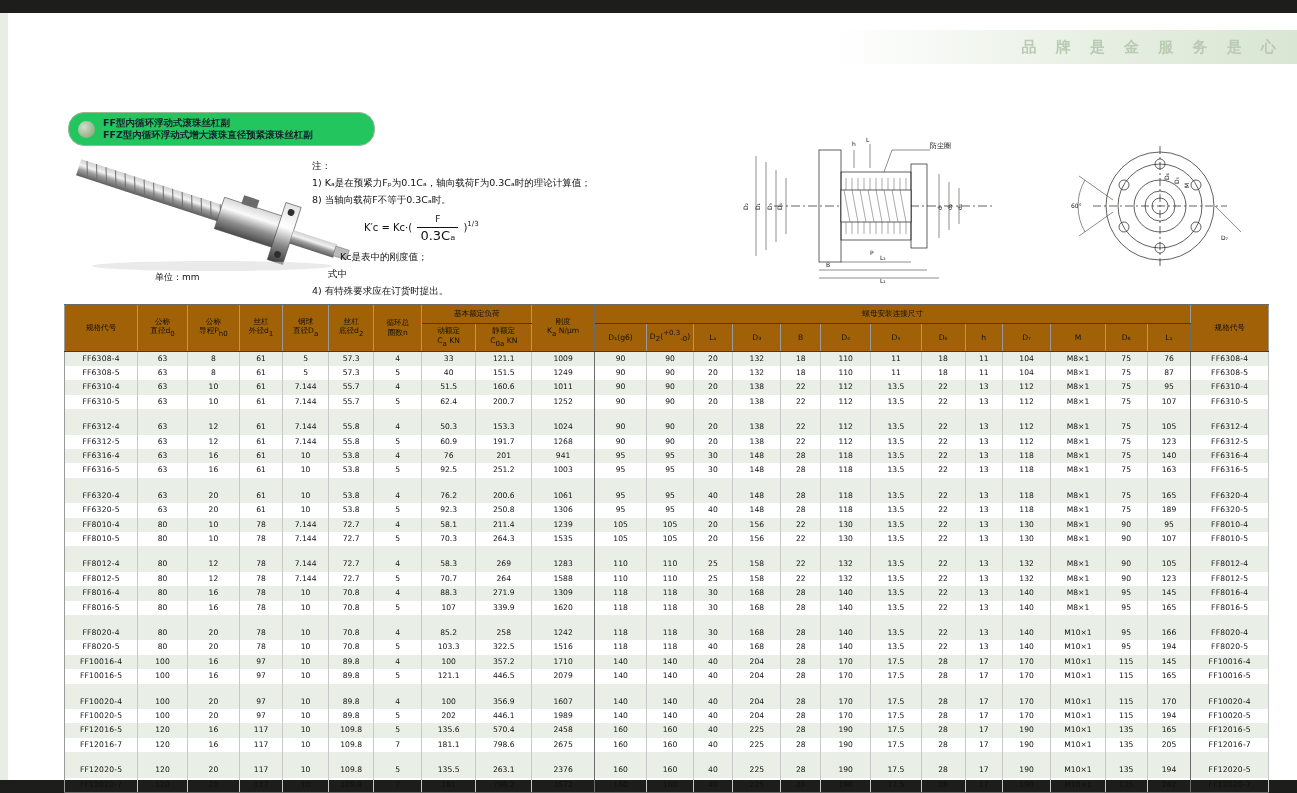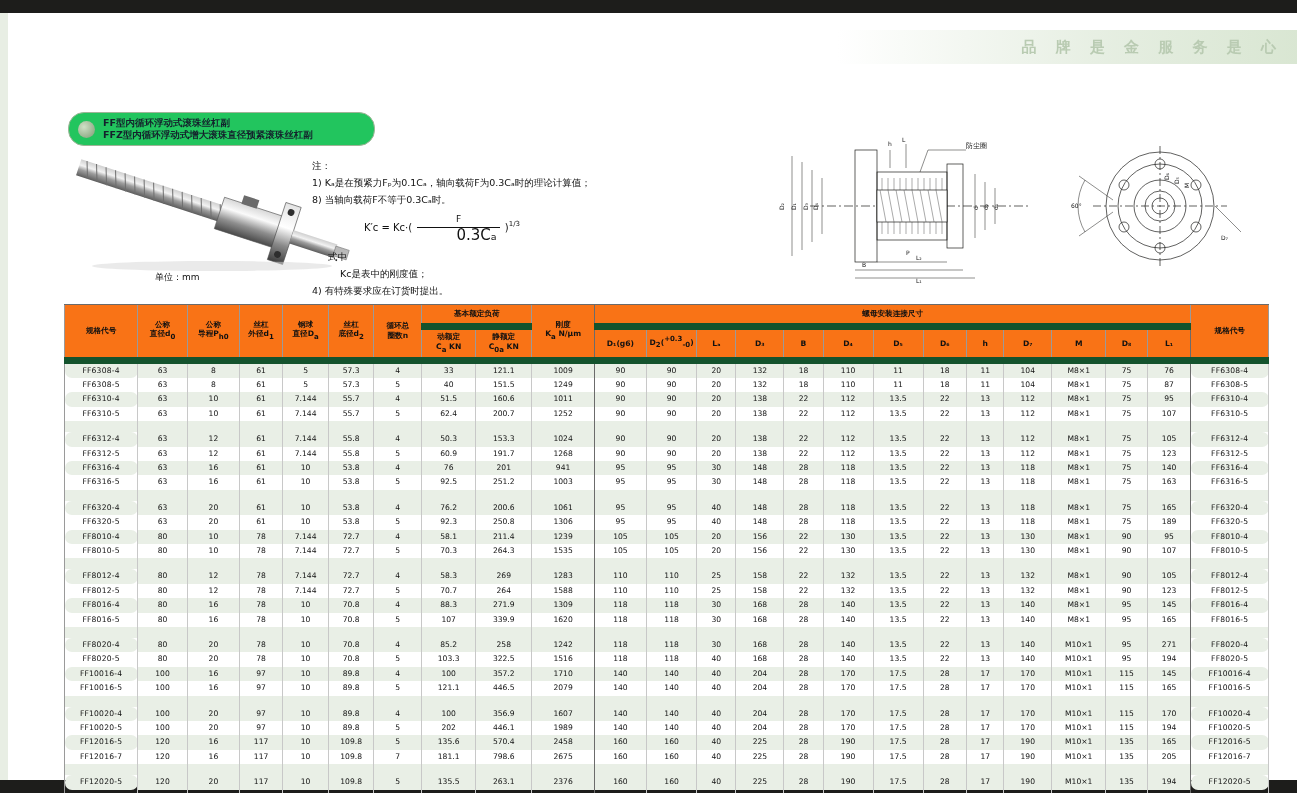--- a/index.html
+++ b/index.html
@@ -50,52 +50,52 @@
   .notes{
     position:absolute;left:312px;top:158px;width:330px;
     font-size:9.5px;line-height:15px;color:#111;
   }
   .notes .n-line{margin-bottom:2px;}
   .formula{
     margin:5px 0 6px 52px;font-size:10px;
   }
   .frac{display:inline-block;vertical-align:middle;text-align:center;margin:0 2px;}
   .frac .num{border-bottom:1px solid #111;padding:0 3px;font-size:9px;}
-  .frac .den{padding:0 3px;font-size:15px;margin-left:36px;}
+  .frac .den{padding:0 3px;font-size:13px;}
   sup{font-size:7px;}
   sub{font-size:7px;}
 
   
   .drawing{position:absolute;}
   .drawing svg{display:block;}
 
   
   .table-wrap{
     position:absolute;left:64px;top:304px;width:1205px;
     border-top:1px solid #6b6b6b;border-bottom:1px solid #6b6b6b;
   }
   table{border-collapse:collapse;width:1205px;font-size:7.6px;color:#111;}
   th,td{text-align:center;vertical-align:middle;padding:0;}
   thead th{
     border-right:1px solid #9a9a9a;
-    border-bottom:7px solid #14532d;
-    font-weight:bold;line-height:9.5px;padding:2px 1px;
-    background:#f97316;
+    border-bottom:1px solid #14532d;
+    font-weight:normal;line-height:9.5px;padding:2px 1px;
+    background:#a16207;
   }
   thead tr.h1 th{height:14px;}
   tbody td{
     border-right:1px solid #c8c8c8;
     height:14.4px;line-height:14.4px;
     font-size:7.6px;
   }
   tbody tr.shade td{background:#e9efe6;}
   tbody tr.blank td{height:11px;line-height:11px;background:#e9efe6;border-right:1px solid #c8c8c8;}
   td.first,th.first{border-left:1px solid #9a9a9a;}
   .grp-line{border-right:1px solid #6b6b6b !important;}
-  .code-col{letter-spacing:.2px;border-radius:7px;}
+  .code-col{letter-spacing:.2px;}
 </style>
 </head>
 <body>
 
 <div class="page">
 
   <div class="bar-top"></div>
   <div class="bar-bottom"></div>
   <div class="green-edge"></div>
 
@@ -160,26 +160,26 @@
     <div class="n-line">1) Kₐ是在预紧力Fₚ为0.1Cₐ，轴向载荷F为0.3Cₐ时的理论计算值；</div>
     <div class="n-line">8) 当轴向载荷F不等于0.3Cₐ时。</div>
     <div class="formula">
       <span>K′ᴄ = Kᴄ·(</span>
       <span class="frac">
         <span class="num" style="display:block">F</span>
         <span class="den" style="display:block">0.3Cₐ</span>
       </span>
       <span>)</span><sup>1/3</sup>
     </div>
+    <div class="n-line" style="margin-left:28px">Kᴄ是表中的刚度值；</div>
     <div class="n-line" style="margin-left:16px">式中</div>
-    <div class="n-line" style="margin-left:28px">Kᴄ是表中的刚度值；</div>
     <div class="n-line">4) 有特殊要求应在订货时提出。</div>
   </div>
 
-  <div class="drawing" style="left:770px;top:130px;">
+  <div class="drawing" style="left:734px;top:130px;">
     <svg width="300" height="155" viewBox="0 0 300 155">
       <g stroke="#1d1d1b" fill="none" stroke-width=".7">
 
         <rect x="85" y="20" width="22" height="112"></rect>
         <rect x="107" y="42" width="70" height="68"></rect>
         <rect x="177" y="34" width="16" height="84"></rect>
 
         <line x1="40" y1="76" x2="260" y2="76" stroke-dasharray="9,3,2,3"></line>
 
         <g stroke="#555" stroke-width=".5">
@@ -832,21 +832,21 @@
             <td>30</td>
             <td>168</td>
             <td>28</td>
             <td>140</td>
             <td>13.5</td>
             <td>22</td>
             <td>13</td>
             <td>140</td>
             <td>M10×1</td>
             <td>95</td>
-            <td class="grp-line">271</td>
+            <td class="grp-line">166</td>
             <td class="code-col">FF8020-4</td>
           </tr>
           <tr class="">
             <td class="first code-col">FF8020-5</td>
             <td>80</td>
             <td>20</td>
             <td>78</td>
             <td>10</td>
             <td>70.8</td>
             <td>5</td>

